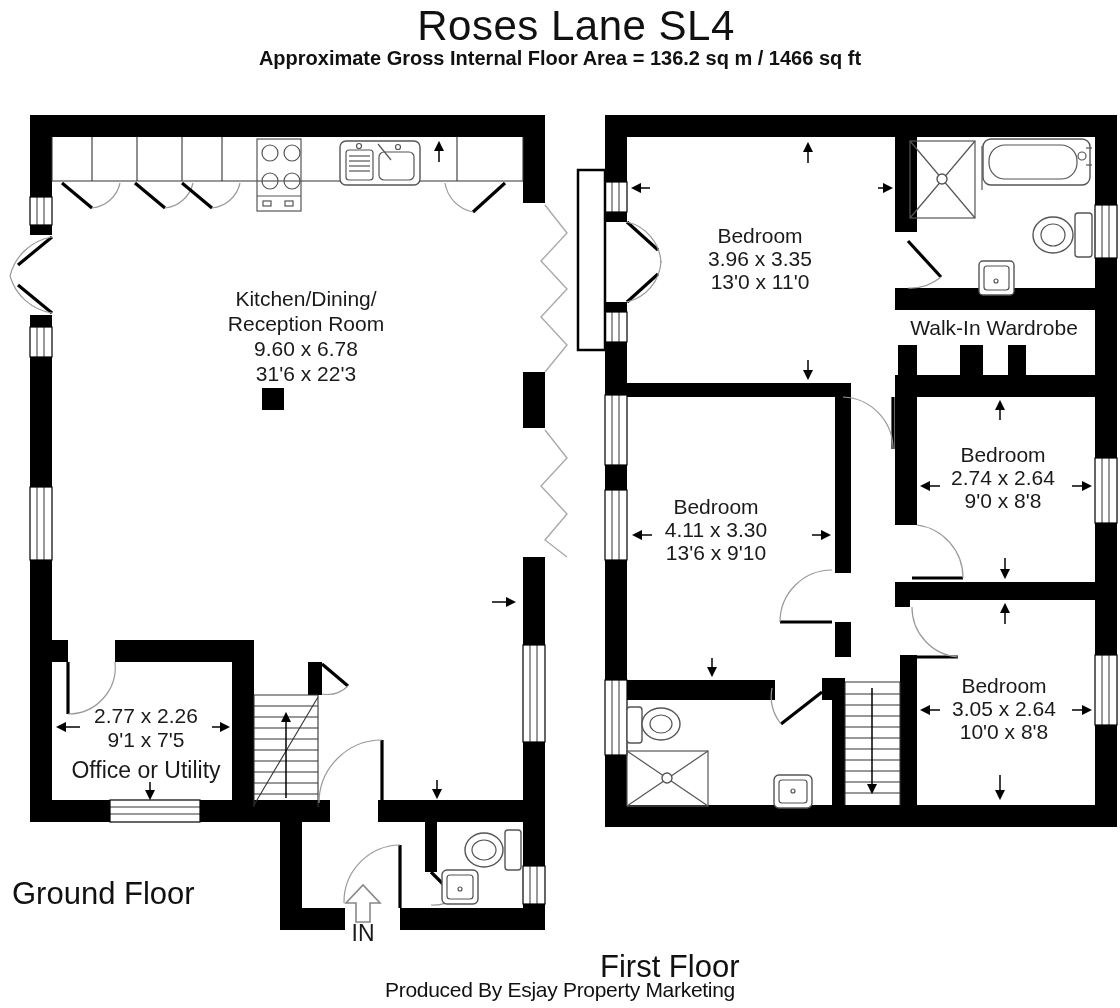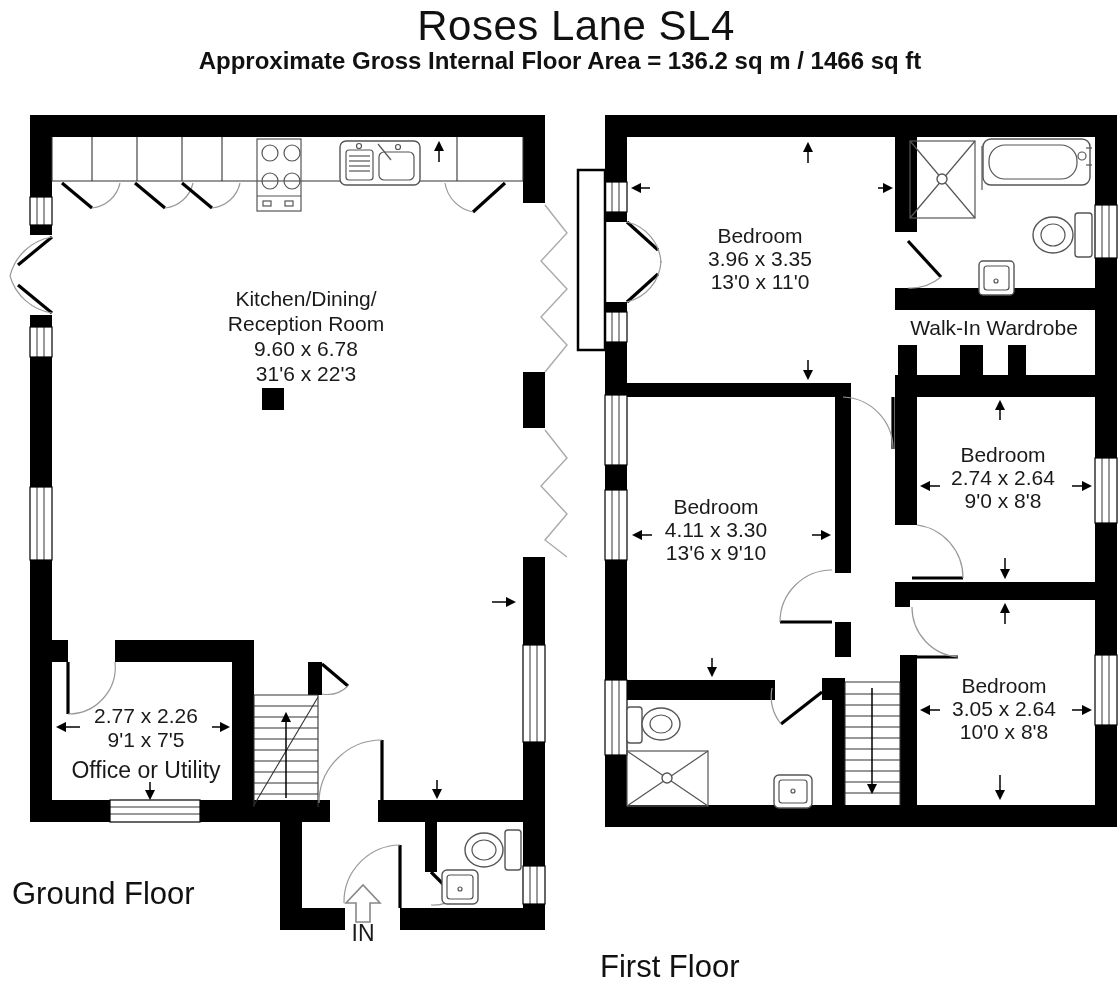--- a/index.html
+++ b/index.html
@@ -1,21 +1,21 @@
 <!DOCTYPE html>
 <html><head>
 <meta charset="utf-8">
 <style>
   html,body{margin:0;padding:0;background:#fff;}
   .page{position:relative;width:1120px;height:1008px;background:#fff;overflow:hidden;
         font-family:"Liberation Sans", sans-serif;color:#111;}
   .title{position:absolute;top:2px;left:16px;width:100%;text-align:center;
          font-size:42px;letter-spacing:.5px;}
   .subtitle{position:absolute;top:47px;left:0;width:100%;text-align:center;
-            font-size:24px;font-weight:bold;}
+            font-size:20px;font-weight:bold;}
   .floor-label{position:absolute;font-size:31px;}
   .floor-label.gf{left:12px;top:876px;}
   .floor-label.ff{left:600px;top:912px;margin-top:37px;}
   .footer1{position:absolute;top:951px;left:0;width:100%;text-align:center;font-size:21px;letter-spacing:-.3px;}
   .footer2{position:absolute;top:978px;left:0;width:100%;text-align:center;font-size:21px;letter-spacing:-.3px;}
   svg{position:absolute;left:0;top:0;}
   .wall{fill:#000;stroke:none;}
   .win{fill:#fff;stroke:#000;stroke-width:1.2;}
   .winline{stroke:#000;stroke-width:.8;fill:none;}
   .cnt{stroke:#333;stroke-width:1.1;fill:none;}
@@ -400,13 +400,14 @@
       <g>
         <text class="rlabel" x="1004" y="693">Bedroom</text>
         <text class="rlabel" x="1004" y="716">3.05 x 2.64</text>
         <text class="rlabel" x="1004" y="739">10'0 x 8'8</text>
       </g>
     </g>
   </svg>
 
   <div class="floor-label gf">Ground Floor</div>
   <div class="floor-label ff">First Floor</div>
+  <div class="footer2">Produced By Esjay Property Marketing</div>
 </div>
 
 </body></html>

